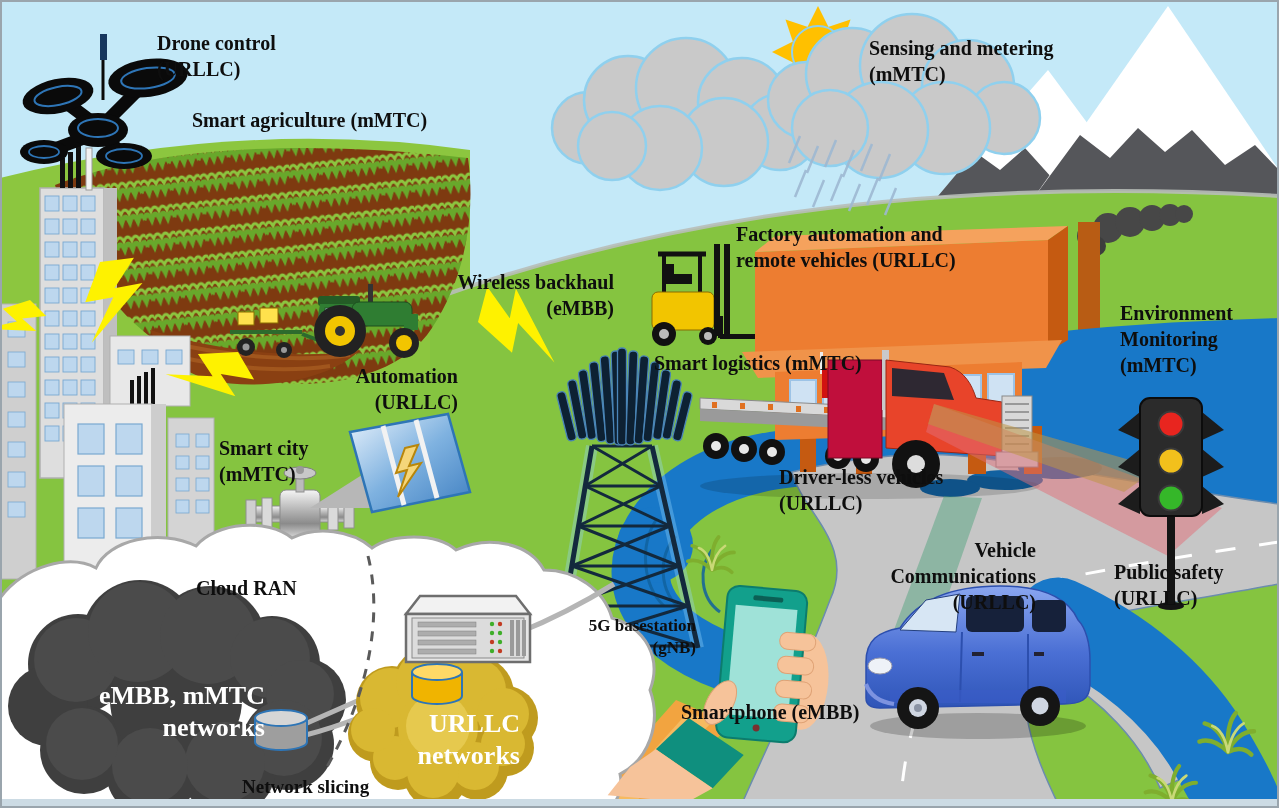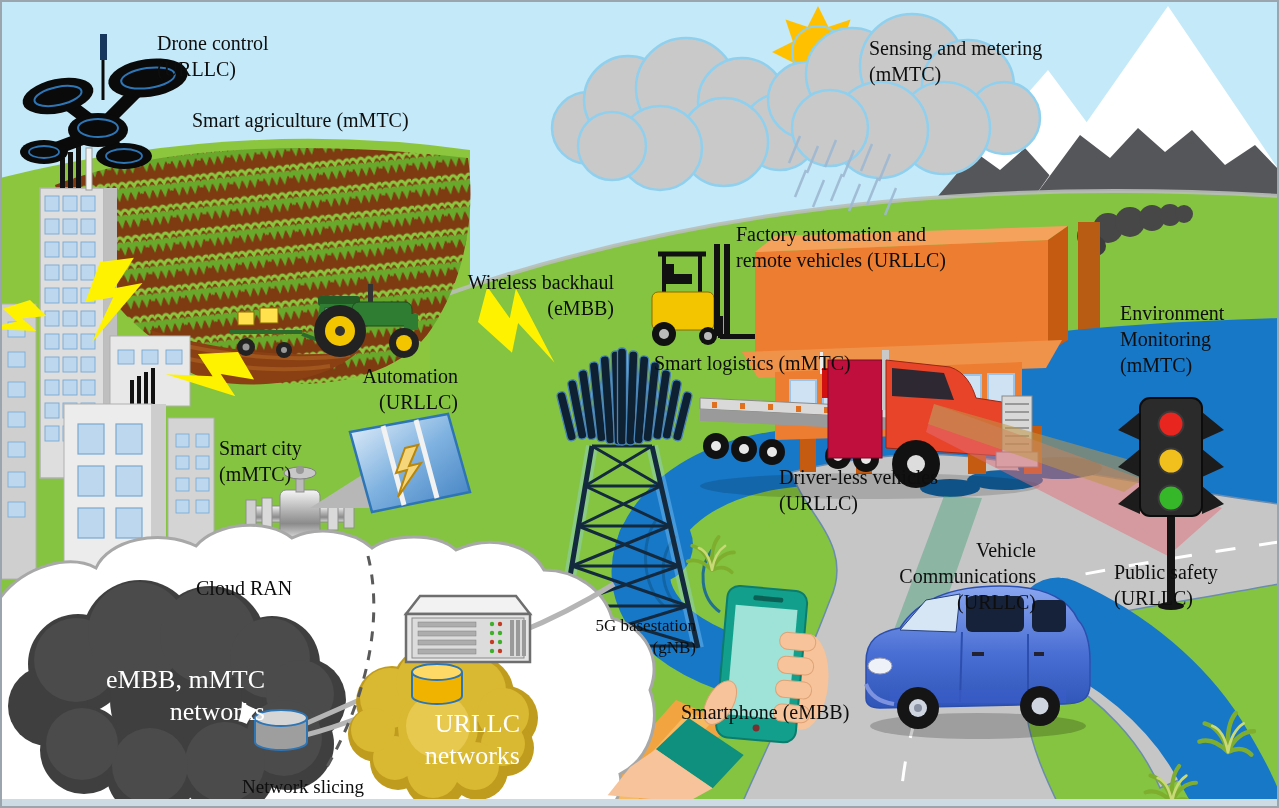--- a/index.html
+++ b/index.html
@@ -1,19 +1,19 @@
 <!DOCTYPE html>
 <html><head>
 <meta charset="utf-8">
 <style>
   html,body{margin:0;padding:0;background:#e8e8e8;}
   #stage{position:relative;width:1279px;height:808px;overflow:hidden;background:#c4e9f8;
          font-family:"Liberation Serif",serif;}
   #scene{position:absolute;left:0;top:0;}
-  .lbl{position:absolute;font-family:"Liberation Serif",serif;font-weight:400;color:#0e0e0e;
+  .lbl{position:absolute;font-family:"Liberation Serif",serif;font-weight:700;color:#0e0e0e;
        font-size:20px;line-height:1.3;white-space:nowrap;z-index:5;}
   .lbl span{display:block;}
   .lbl.center{text-align:right;}
   .lbl.white{color:#ffffff;font-size:26px;line-height:1.22;}
   .lbl.s18{font-size:18px;}
   .lbl.s19{font-size:19px;}
   .lbl.s22{font-size:17px;}
   #frame{position:absolute;left:0;top:0;width:1275px;height:804px;border:2px solid #9aa5ad;z-index:9;pointer-events:none;}
 </style>
 </head>
@@ -607,21 +607,21 @@
 <div class="lbl" style="left:681px;top:699px">
   <span>Smartphone (eMBB)</span>
 </div>
 <div class="lbl" style="left:196px;top:575px">
   <span>Cloud RAN</span>
 </div>
 <div class="lbl center s22" style="left:524px;top:615px;width:172px">
   <span>5G basestation</span>
   <span>(gNB)</span>
 </div>
-<div class="lbl center white" style="left:80px;top:664px;width:185px">
+<div class="lbl center white" style="left:80px;top:680px;width:185px">
   <span>eMBB, mMTC</span>
   <span>networks</span>
 </div>
 <div class="lbl center white" style="left:386px;top:708px;width:134px">
   <span>URLLC</span>
   <span>networks</span>
 </div>
 <div class="lbl s19" style="left:242px;top:775px">
   <span>Network slicing</span>
 </div>

